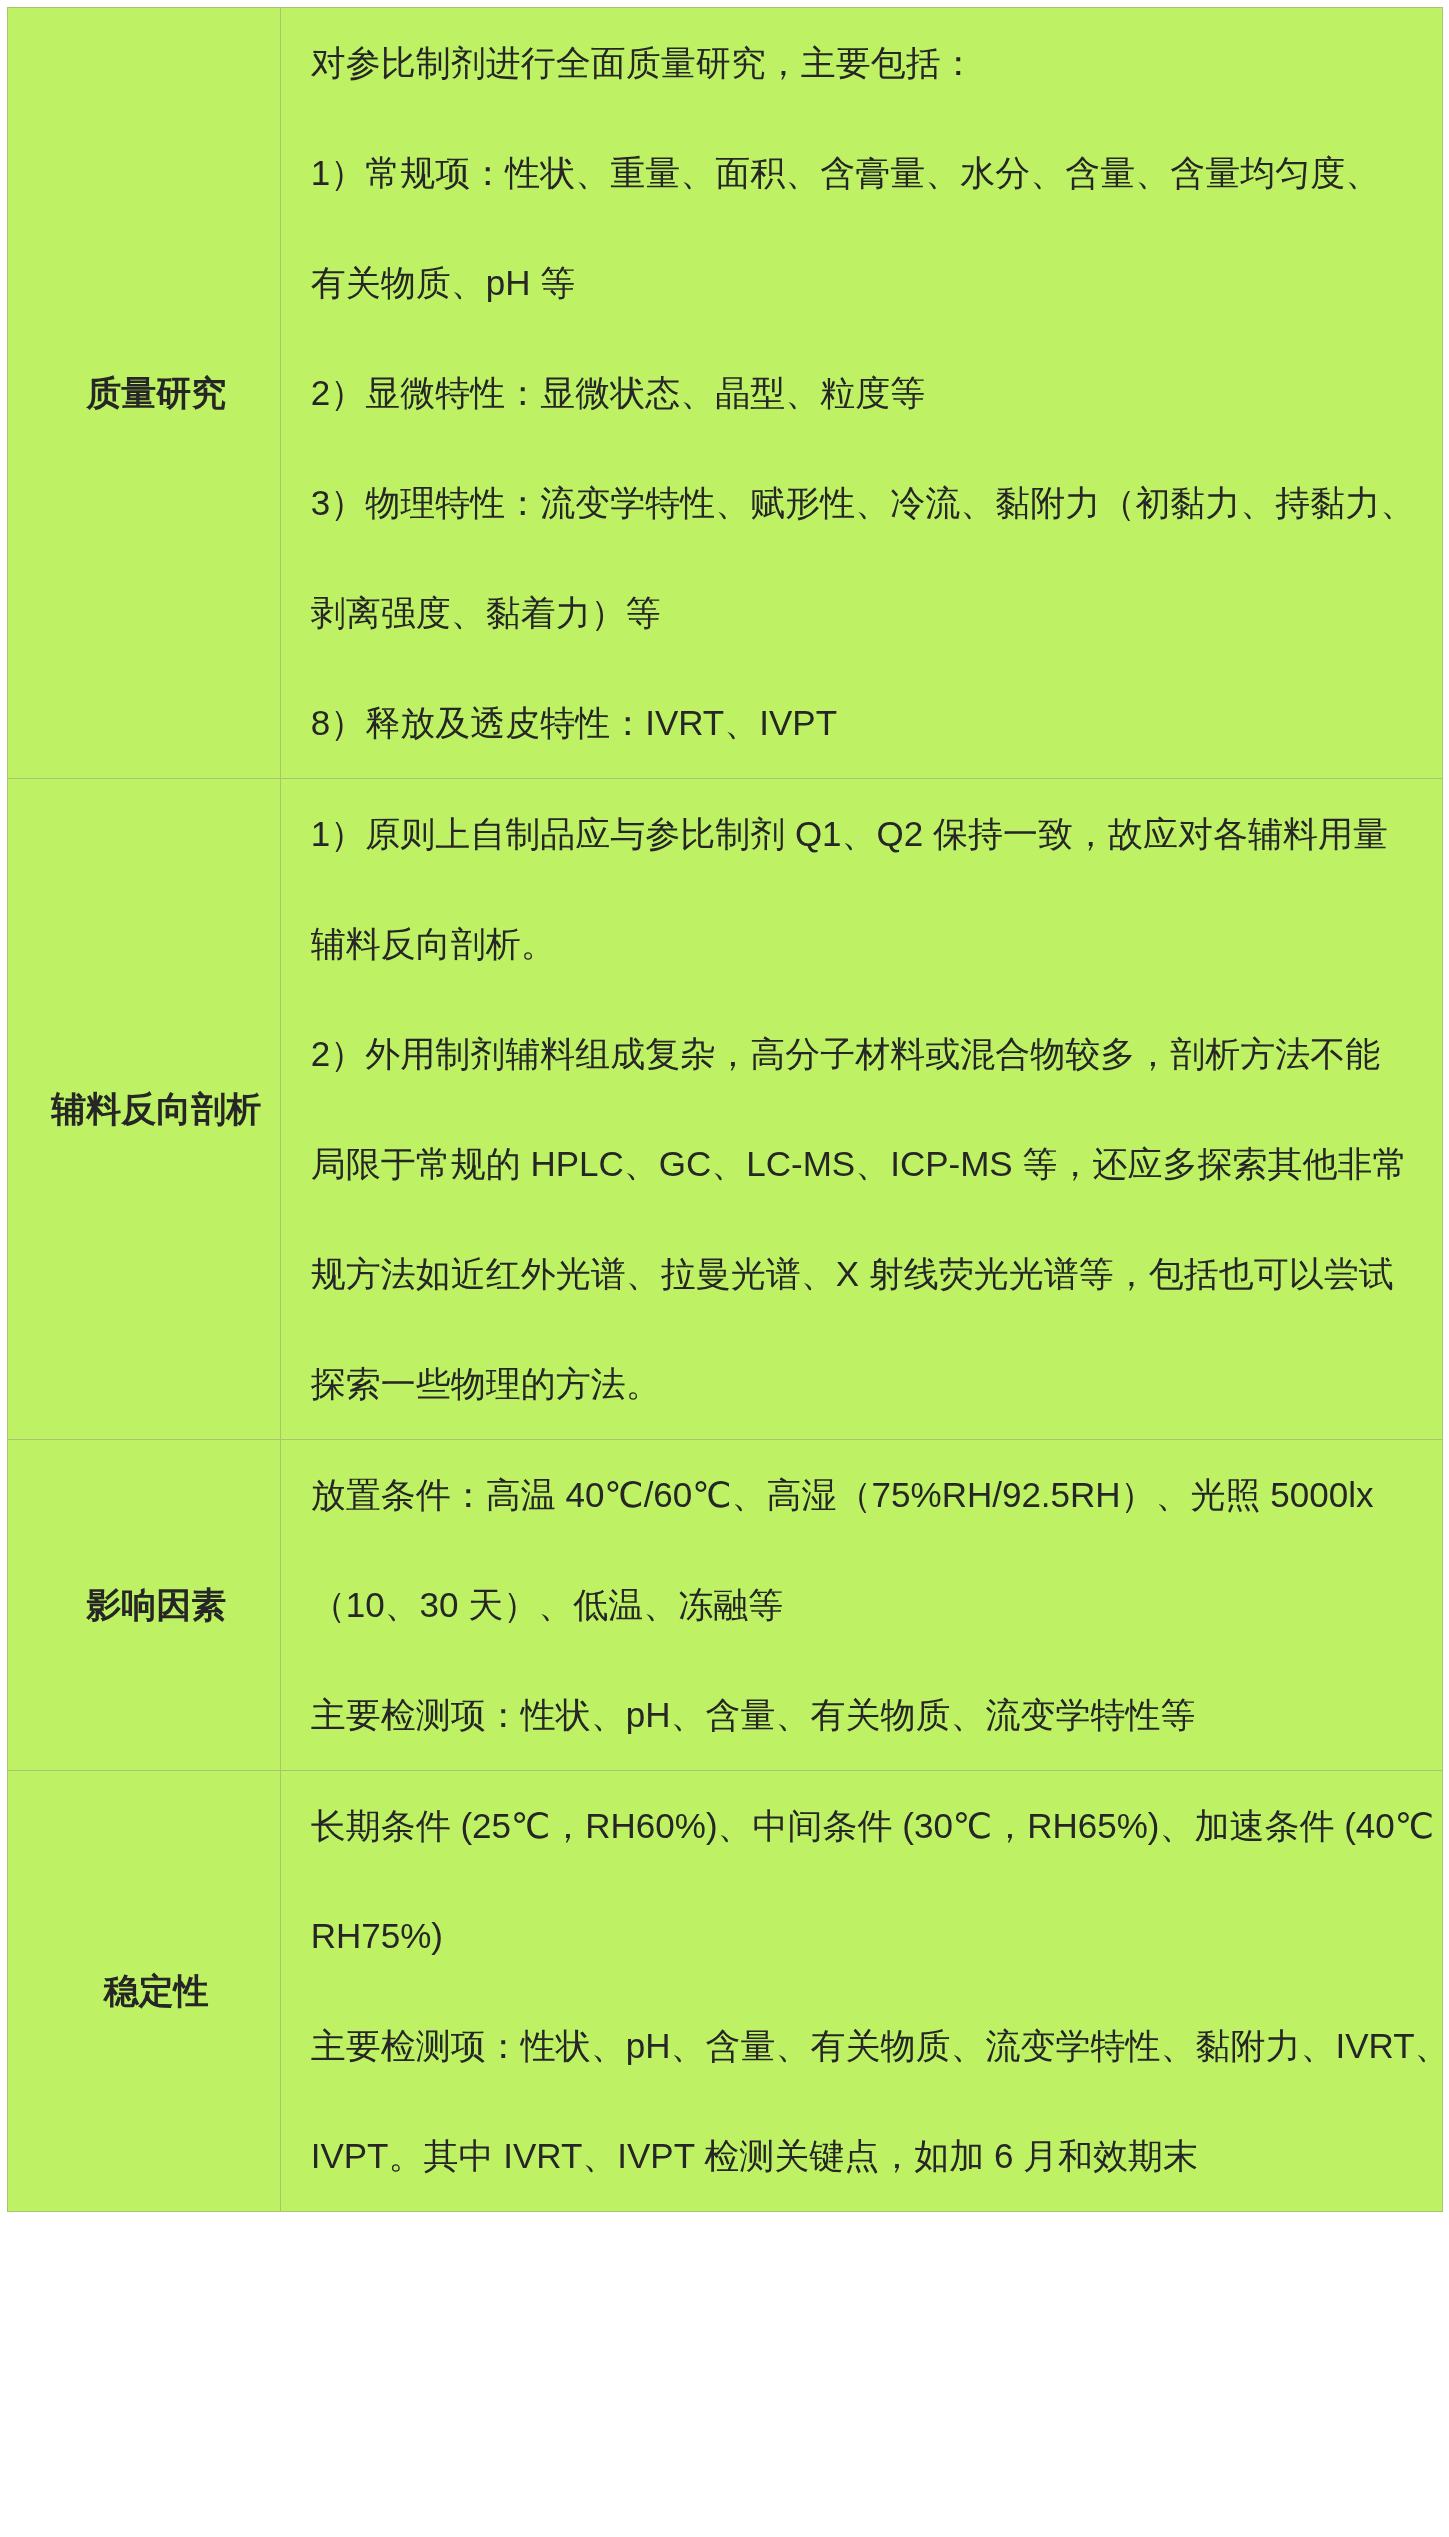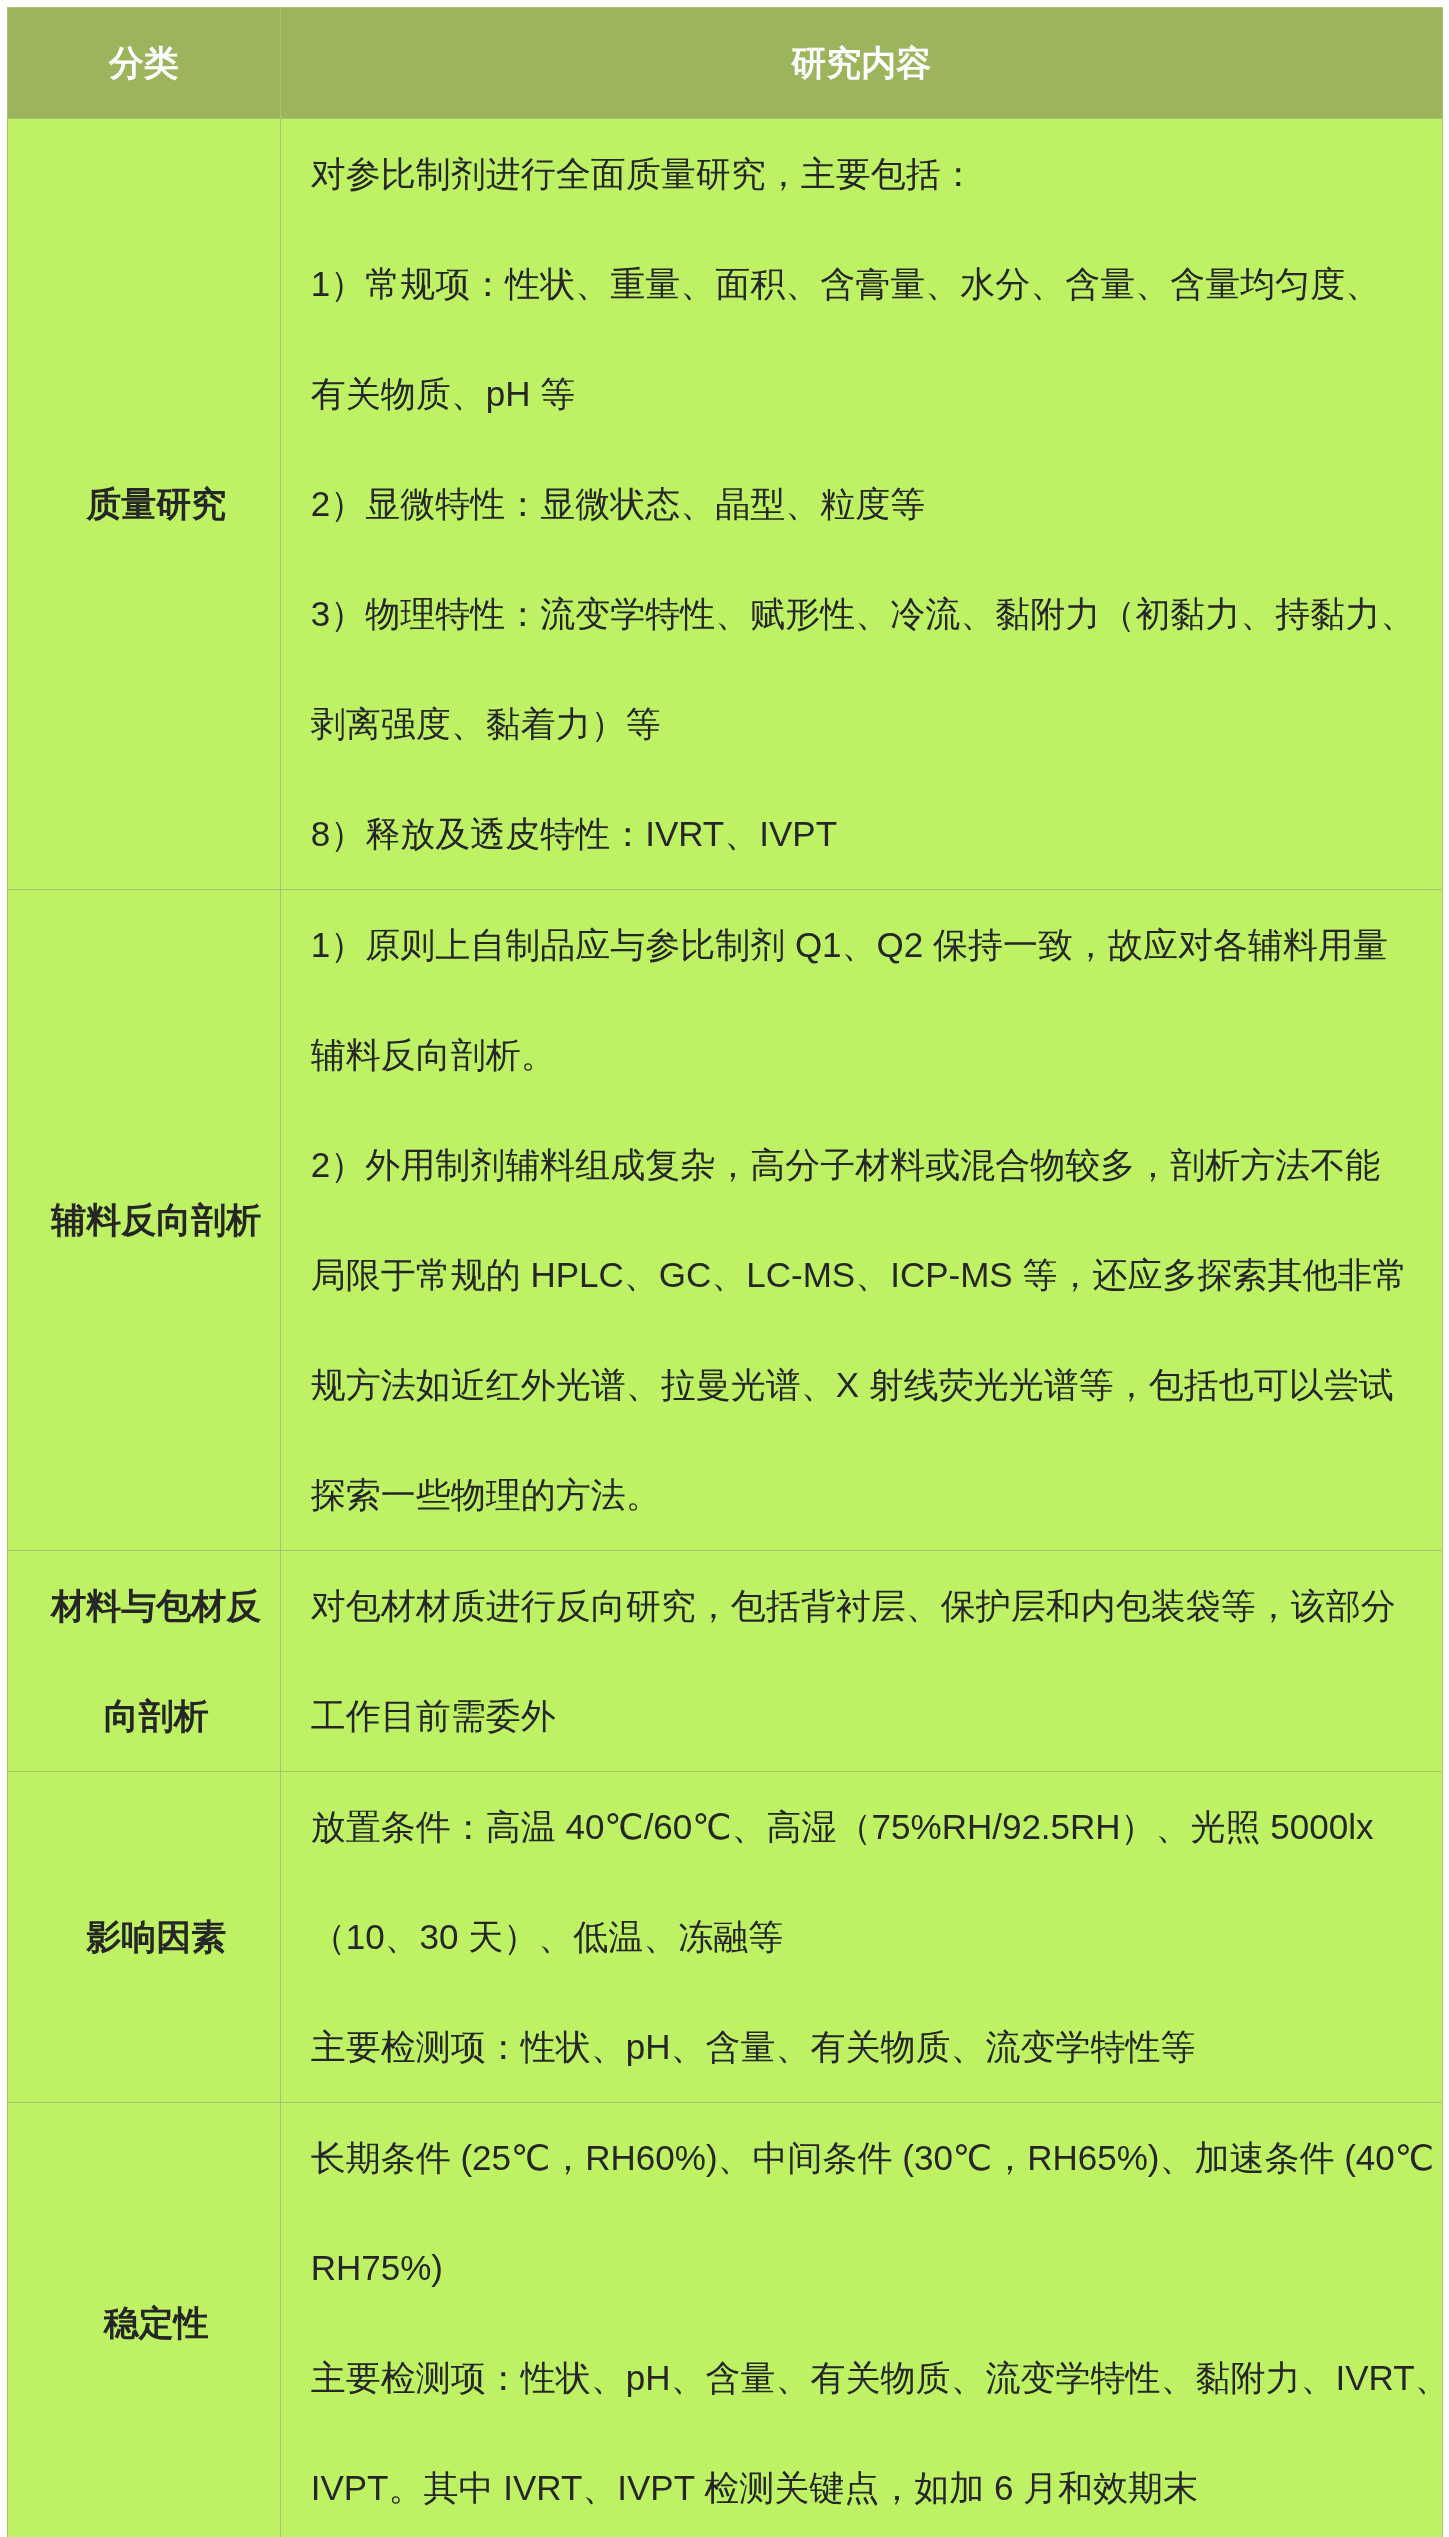--- a/index.html
+++ b/index.html
@@ -52,24 +52,20 @@
     font-weight:bold;
     font-size:35px;
     padding:0;
   }
   .line{white-space:nowrap; overflow:visible;}
 </style>
 </head>
 <body>
 
 <div class="table">
-  <div class="trow header-row">
-    <div class="cell label-cell">分类</div>
-    <div class="cell content-cell">研究内容</div>
-  </div>
 
 <div class="trow">
       <div class="cell label-cell">
         <div class="line">质量研究</div>
       </div>
       <div class="cell content-cell">
         <div class="line">对参比制剂进行全面质量研究，主要包括：</div>
         <div class="line">1）常规项：性状、重量、面积、含膏量、水分、含量、含量均匀度、</div>
         <div class="line">有关物质、pH 等</div>
         <div class="line">2）显微特性：显微状态、晶型、粒度等</div>
@@ -86,30 +82,20 @@
         <div class="line">1）原则上自制品应与参比制剂 Q1、Q2 保持一致，故应对各辅料用量</div>
         <div class="line">辅料反向剖析。</div>
         <div class="line">2）外用制剂辅料组成复杂，高分子材料或混合物较多，剖析方法不能</div>
         <div class="line">局限于常规的 HPLC、GC、LC-MS、ICP-MS 等，还应多探索其他非常</div>
         <div class="line">规方法如近红外光谱、拉曼光谱、X 射线荧光光谱等，包括也可以尝试</div>
         <div class="line">探索一些物理的方法。</div>
       </div>
     </div>
     <div class="trow">
       <div class="cell label-cell">
-        <div class="line">材料与包材反</div>
-        <div class="line">向剖析</div>
-      </div>
-      <div class="cell content-cell">
-        <div class="line">对包材材质进行反向研究，包括背衬层、保护层和内包装袋等，该部分</div>
-        <div class="line">工作目前需委外</div>
-      </div>
-    </div>
-    <div class="trow">
-      <div class="cell label-cell">
         <div class="line">影响因素</div>
       </div>
       <div class="cell content-cell">
         <div class="line">放置条件：高温 40℃/60℃、高湿（75%RH/92.5RH）、光照 5000lx</div>
         <div class="line">（10、30 天）、低温、冻融等</div>
         <div class="line">主要检测项：性状、pH、含量、有关物质、流变学特性等</div>
       </div>
     </div>
     <div class="trow">
       <div class="cell label-cell">

